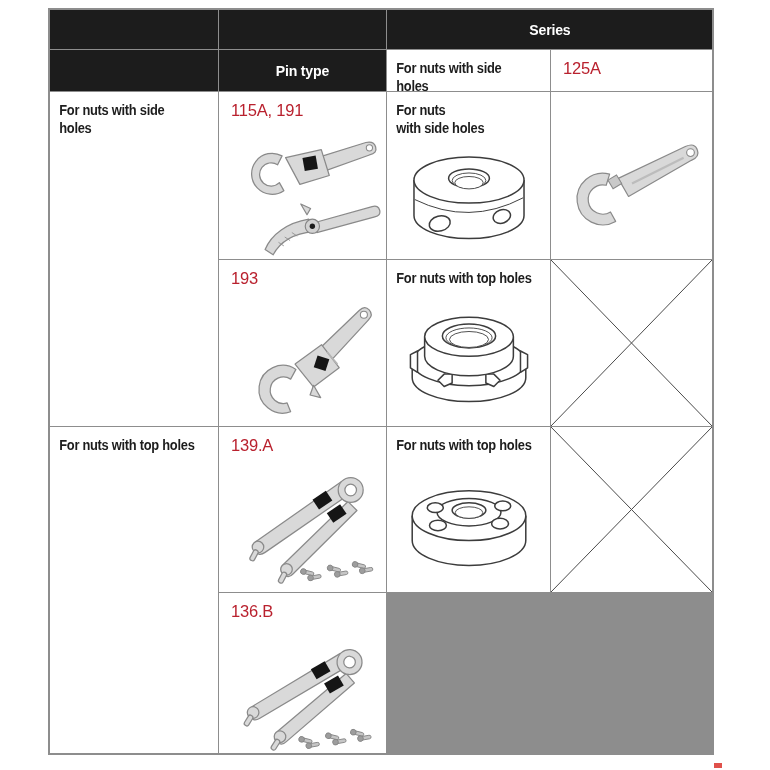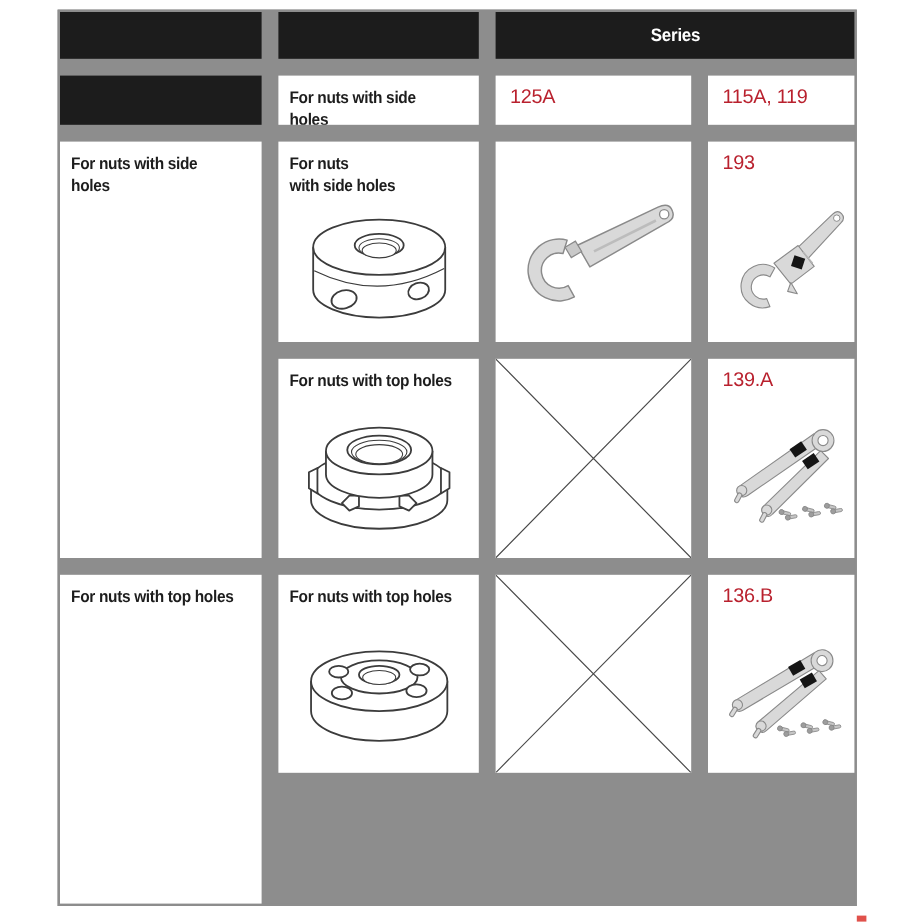--- a/index.html
+++ b/index.html
@@ -1,21 +1,21 @@
 <!DOCTYPE html>
 <html><head>
 <meta charset="utf-8">
 <style>
   html,body{margin:0;padding:0;background:#ffffff;}
   .page{position:relative;width:770px;height:770px;background:#ffffff;overflow:hidden;
         font-family:"Liberation Sans",sans-serif;}
   .table{position:absolute;left:48px;top:8px;width:666px;height:747px;
          display:grid;grid-template-columns:168px 167px 163px 1fr;
          grid-template-rows:39px 41px 167px 166px 165px 1fr;
-         gap:14px;background:#8d8d8d;border:2px solid #8d8d8d;box-sizing:border-box;}
+         gap:1px;background:#8d8d8d;border:2px solid #8d8d8d;box-sizing:border-box;}
   .cell{background:#ffffff;overflow:hidden;display:flex;flex-direction:column;box-sizing:border-box;}
   .hdr{background:#1c1c1c;color:#fff;align-items:center;justify-content:center;flex-direction:row;}
   .hdr span{font-weight:700;font-size:15px;letter-spacing:-0.2px;transform:scaleX(0.94);}
   .c1r1{grid-column:1;grid-row:1}.c2r1{grid-column:2;grid-row:1}
   .series{grid-column:3/5;grid-row:1}
   .c1r2{grid-column:1;grid-row:2}.c2r2{grid-column:2;grid-row:2}
   .c3r2{grid-column:3;grid-row:2}.c4r2{grid-column:4;grid-row:2}
   .g1{grid-column:1;grid-row:3/5}.g2{grid-column:1;grid-row:5/7}
   .label{font-weight:700;font-size:14px;line-height:1.28;color:#1d1d1d;
          padding:10px 2px 0 10px;white-space:pre-line;letter-spacing:-0.3px;
@@ -35,20 +35,23 @@
 
 <div class="page">
   <div class="table">
 
     <div class="cell hdr c1r1"></div>
     <div class="cell hdr c2r1"></div>
     <div class="cell hdr series">
       <span>Series</span>
     </div>
     <div class="cell hdr c1r2"></div>
+    <div class="cell hdr c2r2">
+      <span>Pin type</span>
+    </div>
 
     <div class="cell g1">
       <div class="label">For nuts with side
 holes</div>
     </div>
     <div class="cell g2">
       <div class="label">For nuts with top holes</div>
     </div>
 
     <div class="cell">
@@ -80,21 +83,21 @@
             <path d="M70,76 L148,39 Q159,34 162,43 Q165,51 155,55 L82,97 Z"></path>
             <path d="M60,71 A30,30 0 1 0 67,126 L61,115 A17,17 0 1 1 56,84 Z"></path>
           </g>
           <path d="M86,82 L146,52" stroke="#bcbcbc" stroke-width="2.5" fill="none"></path>
           <circle cx="154" cy="46" r="4.5" fill="#fff" stroke="#8a8a8a" stroke-width="1.3"></circle>
           <circle cx="64" cy="80" r="4" fill="#1c1c1c"></circle>
         </svg>
       </div>
     </div>
     <div class="cell">
-      <div class="code">115A, 119</div>
+      <div class="code">115A, 191</div>
       <div class="figure">
         <svg width="156" viewBox="0 0 175 158">
           <g class="tool" stroke-width="1.3">
             <path d="M100,41 L158,23 Q167,21 169,28 Q171,35 162,37 L106,57 Z"></path>
             <path d="M68,40 L108,31 L117,60 L84,70 Z"></path>
             <path d="M64,38 A23,23 0 1 0 66,77 L61,68 A13,13 0 1 1 59,48 Z"></path>
             <path d="M100,113 L165,95 Q172,93 173.5,99 Q175,105 168,106.5 L103,124 Z"></path>
             <path d="M94,109 C70,113 52,126 45,143 L54,149 C62,134 78,125 99,123 Z"></path>
             <path d="M92,104 L85,92 L96,97 Z"></path>
           </g>

